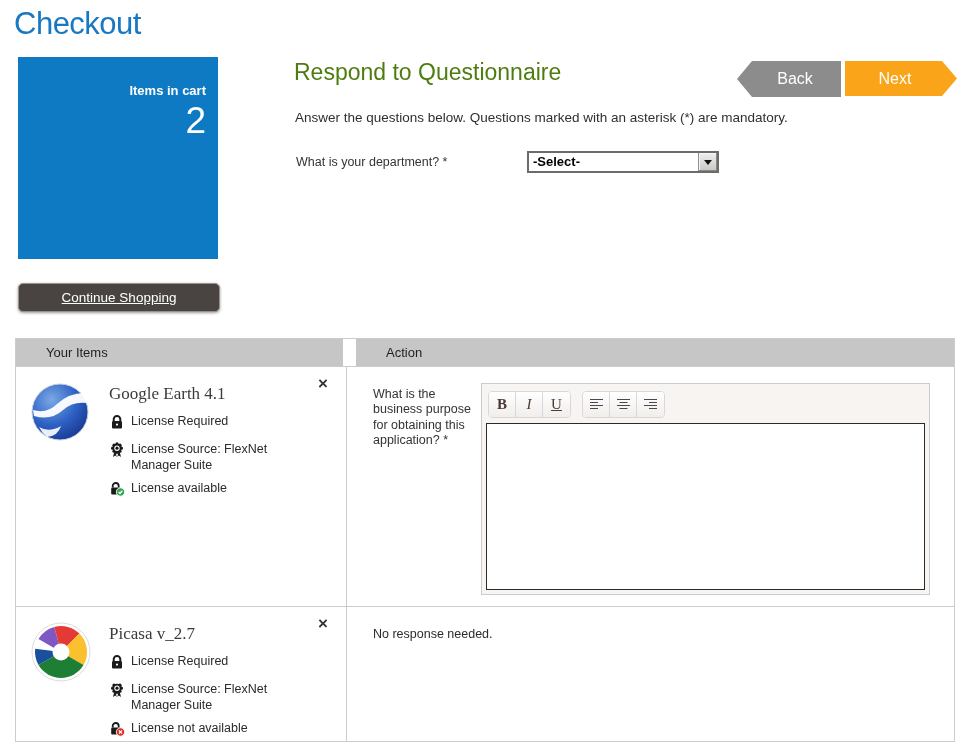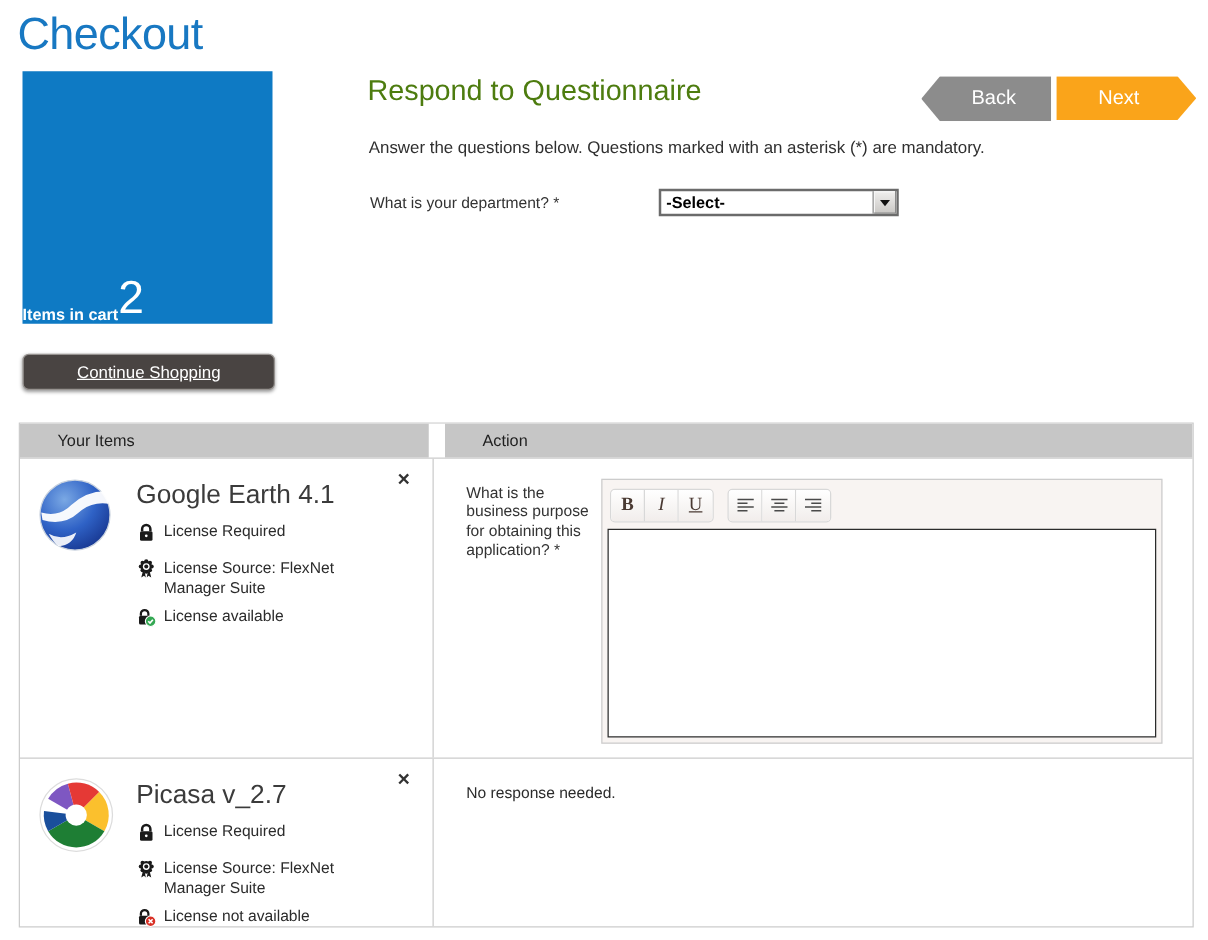--- a/index.html
+++ b/index.html
@@ -1,25 +1,25 @@
 <!DOCTYPE html>
 <html><head>
 <meta charset="utf-8">
 <style>
   * { margin:0; padding:0; box-sizing:border-box; }
   html,body { background:#fff; }
   body { font-family:"Liberation Sans", sans-serif; color:#333; }
   .stage { position:relative; width:966px; height:752px; background:#fff; overflow:hidden; }
 
-  .page-title { position:absolute; left:14px; top:6px; font-size:36px; font-weight:400;
+  .page-title { position:absolute; left:14px; top:6px; font-size:31px; font-weight:400;
                 color:#1878c2; letter-spacing:-0.5px; }
 
   
   .cart-box { position:absolute; left:18px; top:57px; width:200px; height:202px;
-              background:#0e7ac4; color:#fff; display:flex; 
+              background:#0e7ac4; color:#fff; display:flex; flex-direction:column;
               align-items:flex-end; padding:26px 12px 0 0; }
   .cart-box .items-label { font-size:13px; font-weight:700; }
   .cart-box .count { font-size:37px; font-weight:400; margin-top:2px; }
 
   .continue-btn { position:absolute; left:18px; top:283px; width:202px; height:29px;
                   background:#494442; color:#fff; font-size:13.5px; text-align:center;
                   line-height:27px; border:1px solid #979390; border-radius:5px;
                   box-shadow:0 1px 3px rgba(0,0,0,.4); cursor:pointer;
                   font-family:"Liberation Sans", sans-serif;text-decoration:underline; }
 
@@ -63,21 +63,21 @@
   .th-items { flex:0 0 327px; }
   .th-action { flex:1; }
   .trow { display:flex; border-top:1px solid #ccc; }
   .row-1 { height:240px; }
   .row-2 { height:135px; }
   .cell-items { flex:0 0 330px; position:relative; padding:13px 0 0 13px; }
   .cell-action { flex:1; border-left:1px solid #ccc; padding:16px 0 0 26px; }
 
   .item { display:flex; }
   .app-icon { width:64px; flex:0 0 64px; margin-right:16px; }
-  .item-title { font-size:21px; color:#3b3b3b; margin:4px 0 10px 0; }
+  .item-title { font-size:17px; color:#3b3b3b; margin:4px 0 10px 0;font-family:Liberation Serif, serif; }
   .lic-line { display:flex; align-items:flex-start; max-width:192px; margin-bottom:8px; }
   .lic-line .licon { flex:0 0 16px; margin-right:6px; margin-top:0; }
   .lic-line .ltext { font-size:12.5px; color:#2b2b2b; line-height:1.25; }
   .close-x { position:absolute; right:18px; top:8px; font-size:17px; font-weight:700;
              color:#333; background:none; border:none; cursor:pointer; line-height:1;
              font-family:"Liberation Sans", sans-serif; }
 
   .action-flex { display:flex; }
   .q-label { width:104px; font-size:12.5px; color:#333; line-height:1.22; padding-top:4px; }
   .editor { flex:0 0 449px; margin-left:4px; border:1px solid #ccc; background:#f8f4f2;

